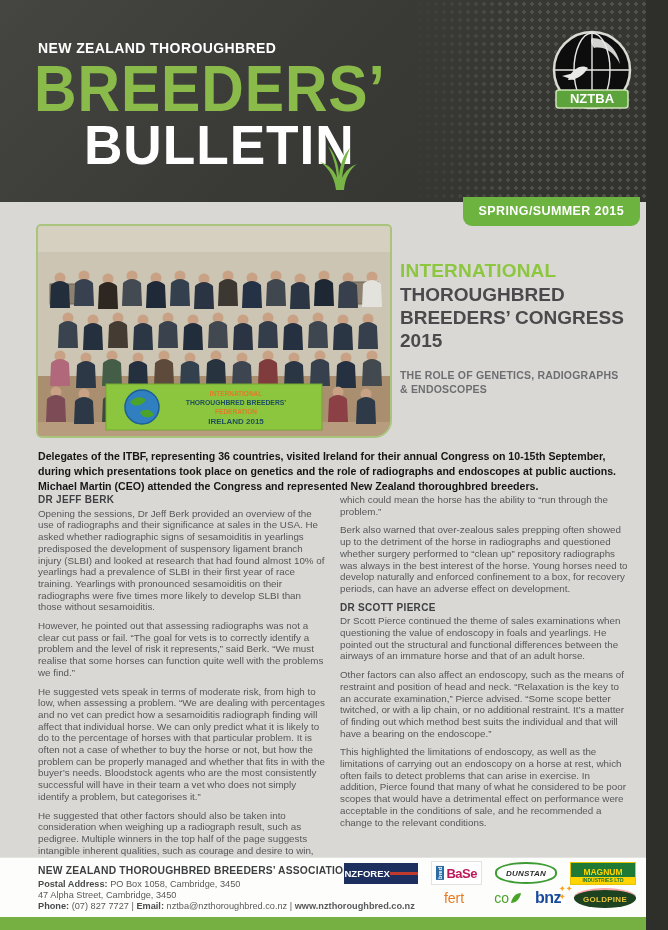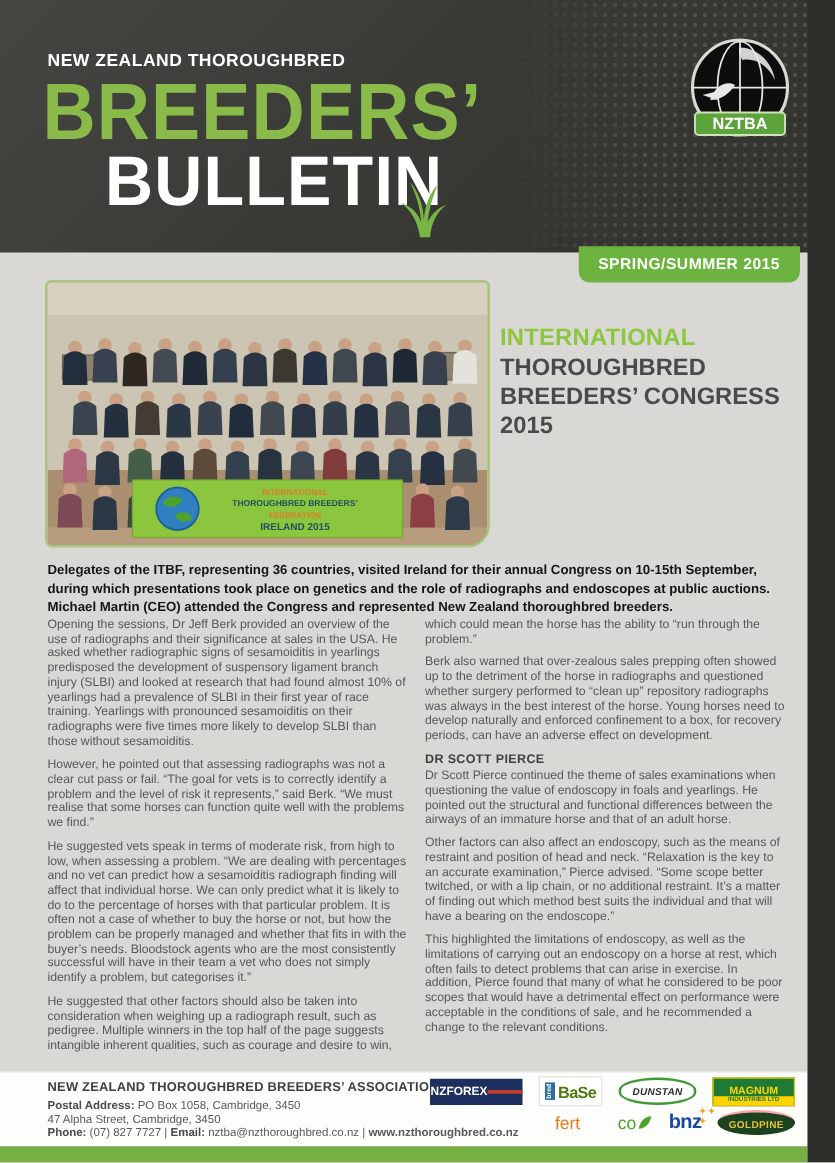--- a/index.html
+++ b/index.html
@@ -53,21 +53,21 @@
   .f-web{font-weight:700;}
   .sponsors{position:absolute;right:10px;top:3px;display:flex;flex-direction:column;gap:3px;align-items:flex-end;}
   .sp-row{display:flex;gap:13px;align-items:center;}
   .logo{display:flex;align-items:center;justify-content:center;}
   .nzforex{width:74px;height:21px;background:#1c2f5e;color:#fff;font-size:9.5px;font-weight:700;
     flex-direction:row;line-height:9px;}
   .nzforex i{display:block;width:54px;height:3px;background:#c03b2e;margin-top:1px;}
   .base{height:22px;background:#fff;border:1px solid #e2e2e0;padding:0 4px;gap:2px;}
   .base .bred{writing-mode:vertical-rl;transform:rotate(180deg);font-size:5.5px;font-weight:700;
     color:#fff;background:#2b6ca3;padding:1px;line-height:6px;}
-  .base .base-t{font-size:13px;font-weight:700;color:#4d7c0f;letter-spacing:-.5px;}
+  .base .base-t{font-size:13px;font-weight:700;color:#be185d;letter-spacing:-.5px;}
   .dunstan{width:58px;height:18px;background:#fff;border:2px solid #3f9c35;border-radius:50%/45%;
     font-size:8px;font-weight:700;font-style:italic;color:#2d2d2d;letter-spacing:.2px;}
   .magnum{width:64px;height:21px;flex-direction:column;background:#1e7a34;border:1px solid #e3c500;justify-content:flex-end;}
   .magnum .m-top{color:#ffd400;font-size:8.5px;font-weight:700;line-height:10px;}
   .magnum .m-sub{background:#ffd400;color:#1e7a34;font-size:5px;font-weight:700;line-height:7px;
     width:100%;text-align:center;}
   .fertco{background:transparent;font-size:14px;font-weight:400;justify-content:flex-end;}
   .fertco .f-a{color:#e8791e;}
   .fertco .f-b{color:#4ba32a;padding-left:30px;}
   .fertco svg{margin-left:1px;}
@@ -190,26 +190,28 @@
         <text x="198" y="179" text-anchor="middle" font-family="Liberation Sans, sans-serif" font-size="6.8" font-weight="bold" fill="#1d4f5e">THOROUGHBRED BREEDERS’</text>
         <text x="198" y="188" text-anchor="middle" font-family="Liberation Sans, sans-serif" font-size="6.5" font-weight="bold" fill="#e07b2a">FEDERATION</text>
         <text x="198" y="198" text-anchor="middle" font-family="Liberation Sans, sans-serif" font-size="8" font-weight="bold" fill="#1d4f5e">IRELAND 2015</text>
       </g>
     </svg>
   </figure>
 
   <section class="feature">
     <h1 class="accent">INTERNATIONAL</h1>
     <h1 class="rest">THOROUGHBRED BREEDERS’ CONGRESS 2015</h1>
+    <div class="subtitle">THE ROLE OF GENETICS, RADIOGRAPHS &amp; ENDOSCOPES</div>
   </section>
 
   <p class="intro">Delegates of the ITBF, representing 36 countries, visited Ireland for their annual Congress on 10-15th September, during which presentations took place on genetics and the role of radiographs and endoscopes at public auctions. Michael Martin (CEO) attended the Congress and represented New Zealand thoroughbred breeders.</p>
 
   <div class="cols">
     <div class="col">
+      <h3 class="doc-h">DR JEFF BERK</h3>
       <p>Opening the sessions, Dr Jeff Berk provided an overview of the use of radiographs and their significance at sales in the USA. He asked whether radiographic signs of sesamoiditis in yearlings predisposed the development of suspensory ligament branch injury (SLBI) and looked at research that had found almost 10% of yearlings had a prevalence of SLBI in their first year of race training. Yearlings with pronounced sesamoiditis on their radiographs were five times more likely to develop SLBI than those without sesamoiditis.</p>
       <p>However, he pointed out that assessing radiographs was not a clear cut pass or fail. “The goal for vets is to correctly identify a problem and the level of risk it represents,” said Berk. “We must realise that some horses can function quite well with the problems we find.”</p>
       <p>He suggested vets speak in terms of moderate risk, from high to low, when assessing a problem. “We are dealing with percentages and no vet can predict how a sesamoiditis radiograph finding will affect that individual horse. We can only predict what it is likely to do to the percentage of horses with that particular problem. It is often not a case of whether to buy the horse or not, but how the problem can be properly managed and whether that fits in with the buyer’s needs. Bloodstock agents who are the most consistently successful will have in their team a vet who does not simply identify a problem, but categorises it.”</p>
       <p>He suggested that other factors should also be taken into consideration when weighing up a radiograph result, such as pedigree. Multiple winners in the top half of the page suggests intangible inherent qualities, such as courage and desire to win,</p>
     </div>
     <div class="col">
       <p>which could mean the horse has the ability to “run through the problem.”</p>
       <p>Berk also warned that over-zealous sales prepping often showed up to the detriment of the horse in radiographs and questioned whether surgery performed to “clean up” repository radiographs was always in the best interest of the horse. Young horses need to develop naturally and enforced confinement to a box, for recovery periods, can have an adverse effect on development.</p>
       <h3 class="doc-h">DR SCOTT PIERCE</h3>
       <p>Dr Scott Pierce continued the theme of sales examinations when questioning the value of endoscopy in foals and yearlings. He pointed out the structural and functional differences between the airways of an immature horse and that of an adult horse.</p>

